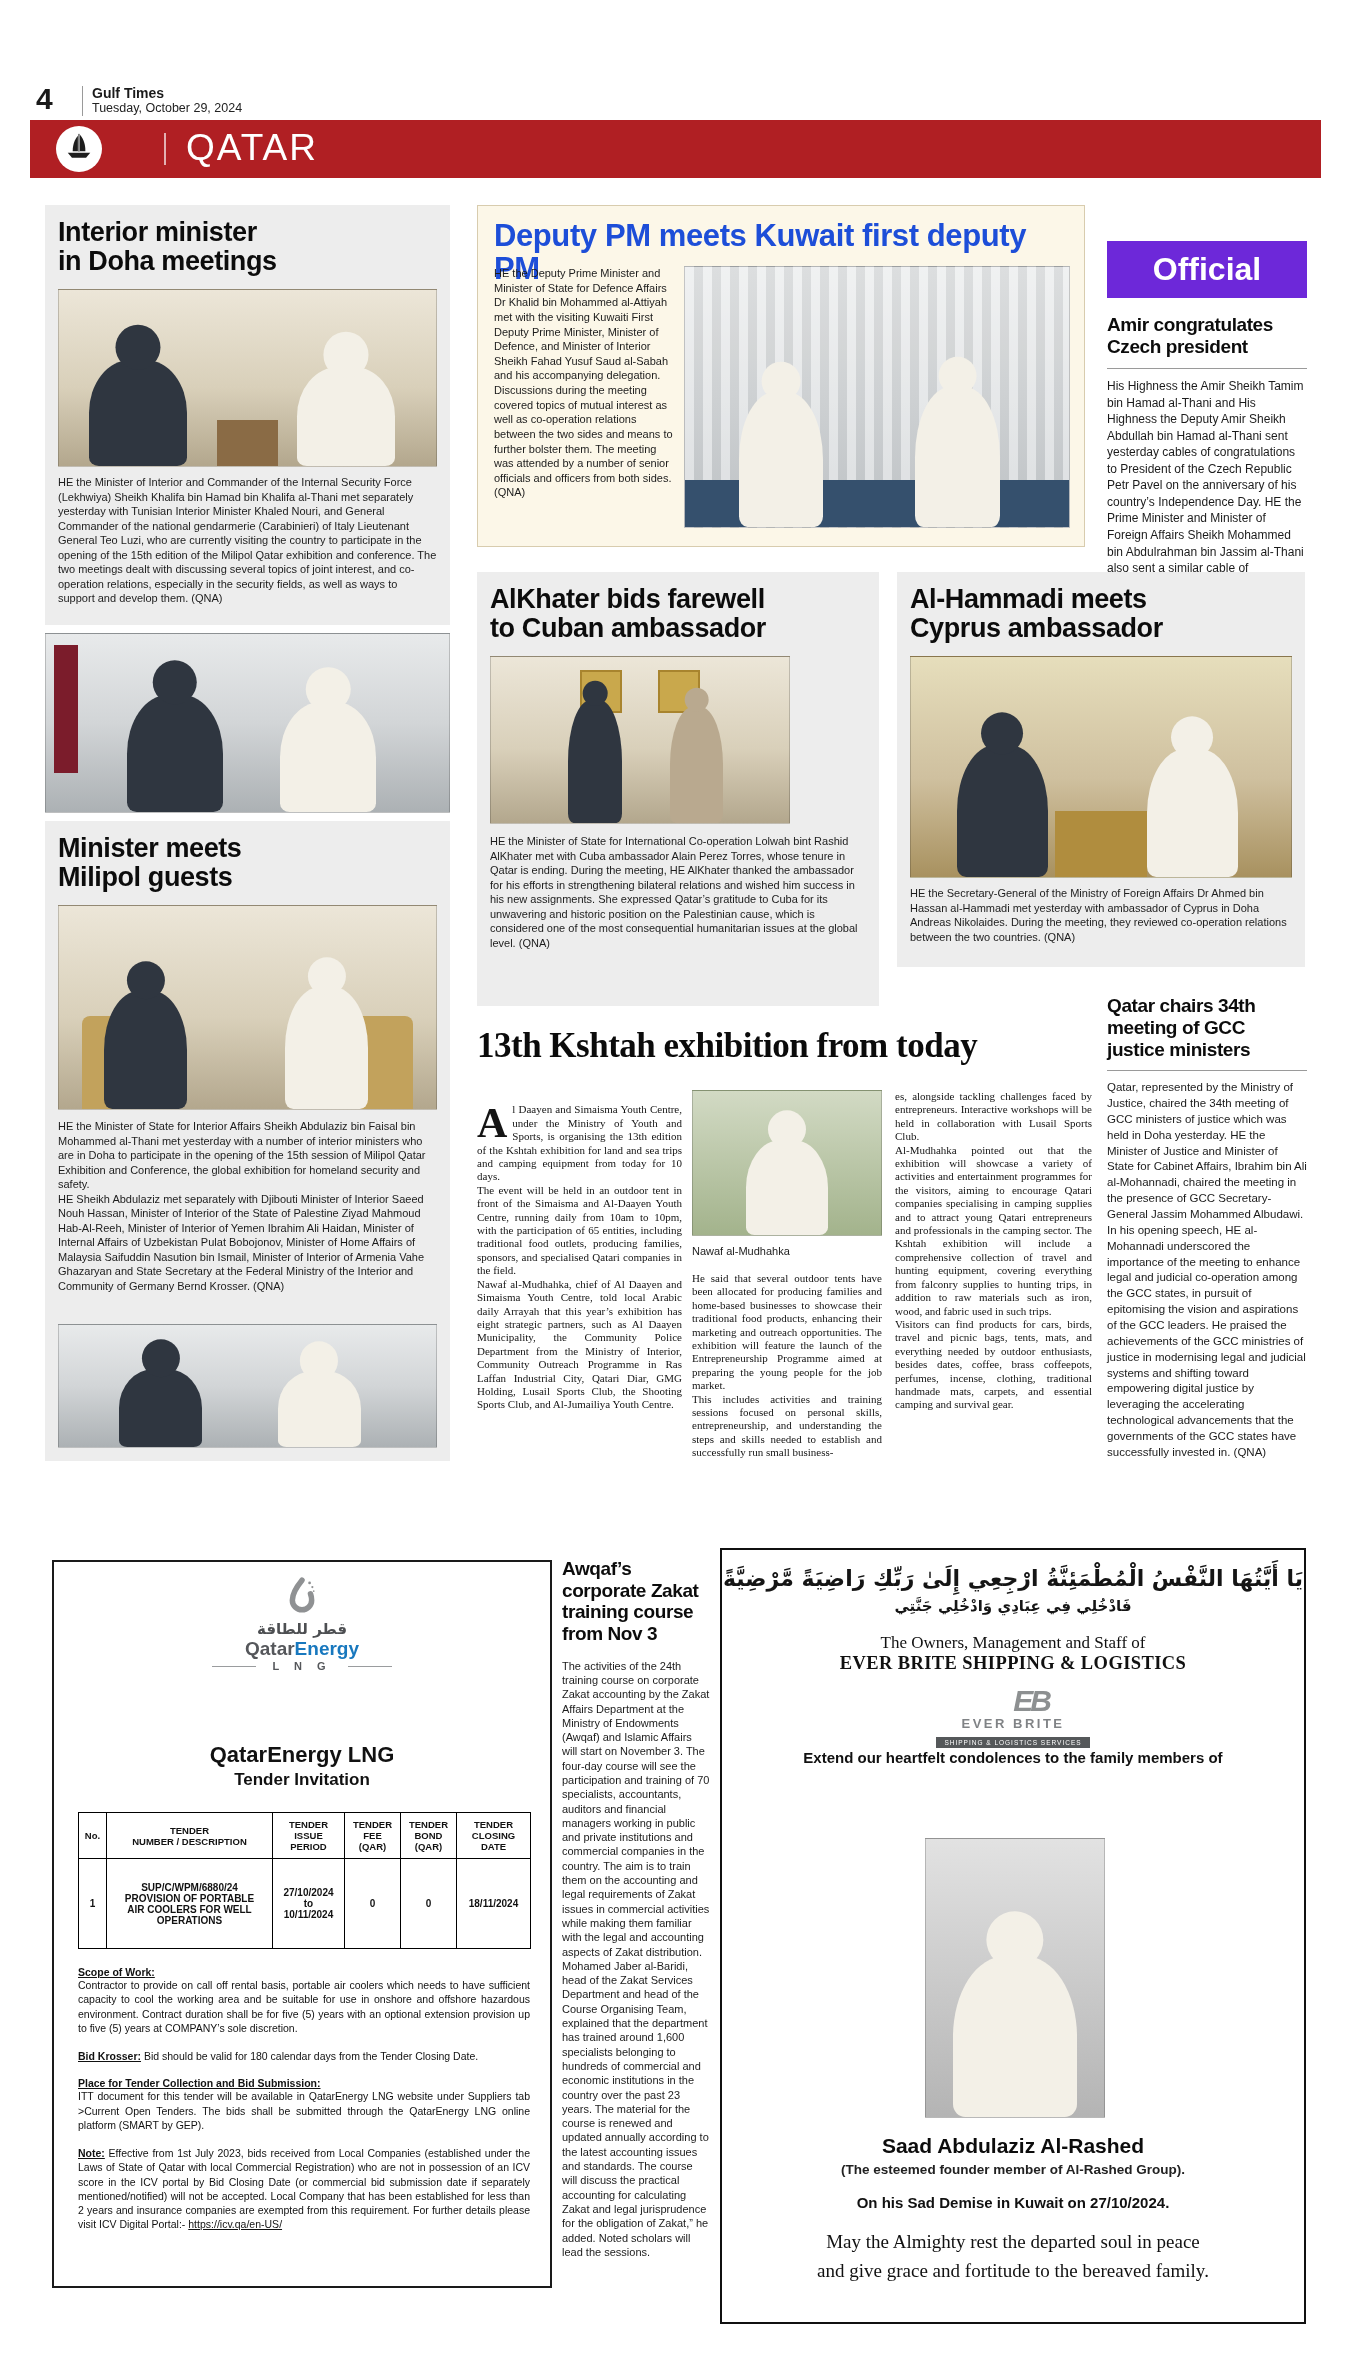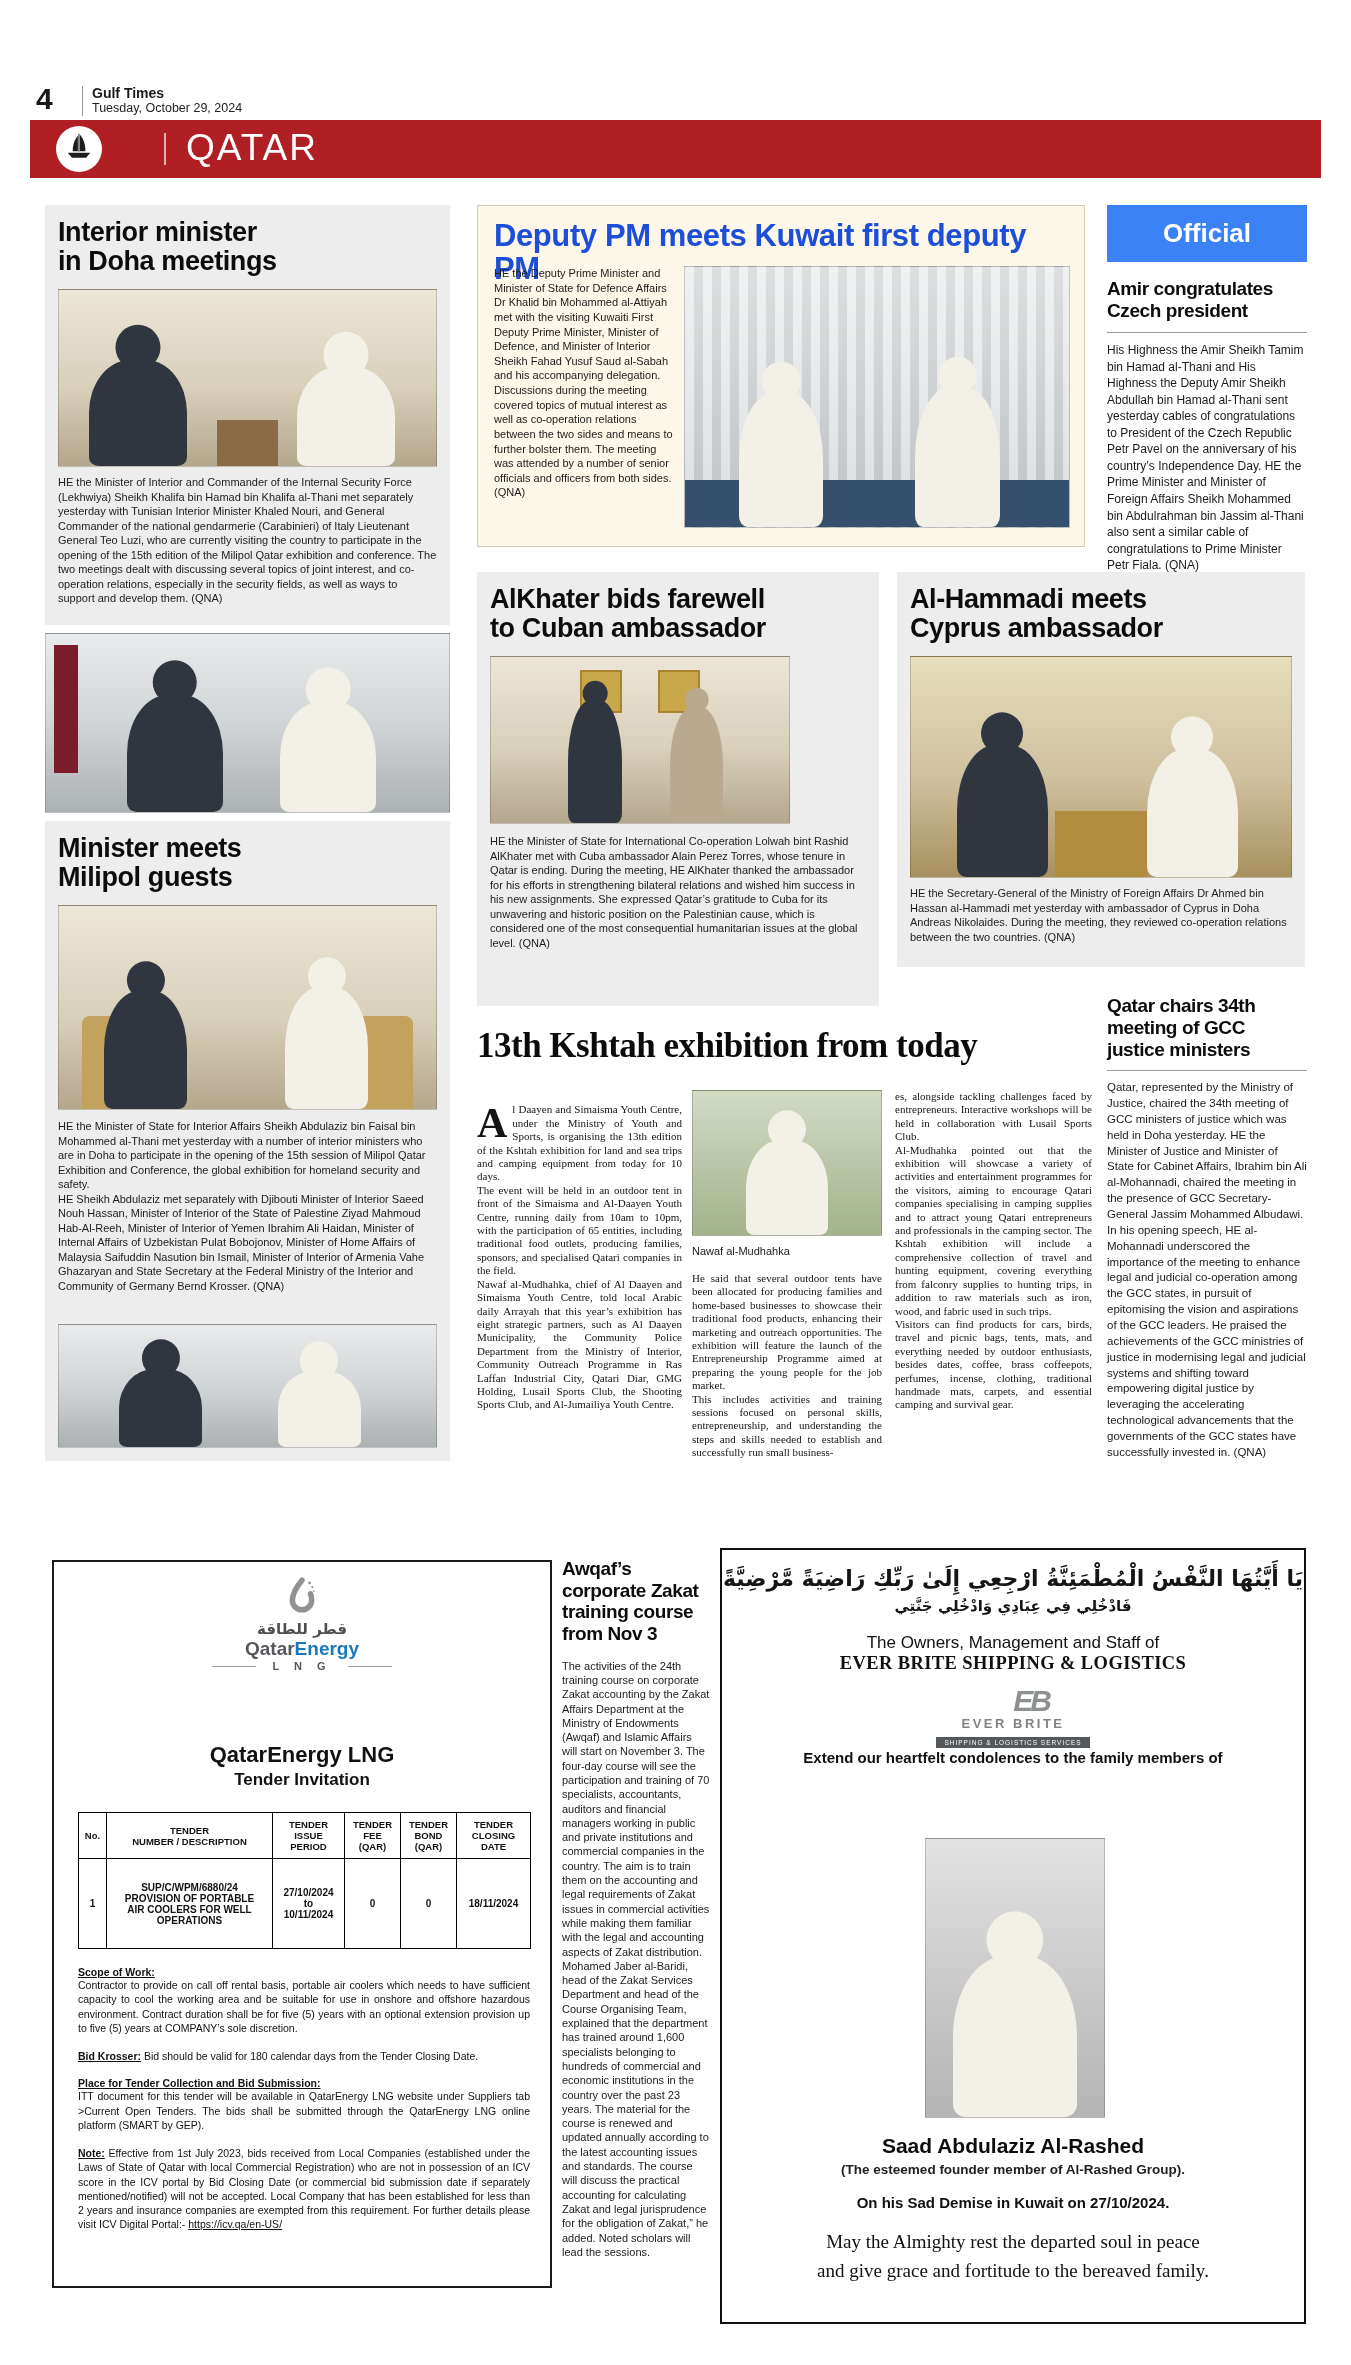--- a/index.html
+++ b/index.html
@@ -26,22 +26,22 @@
   .hl19{font-size:19px;line-height:1.16;}
   .caption{font-size:11px;line-height:1.32;color:#1c1c1c;white-space:pre-line;}
   .sbody{font-size:11px;line-height:1.33;color:#1c1c1c;white-space:pre-line;}
   .colbody{font-size:12px;line-height:1.38;color:#1b1b1b;white-space:pre-line;}
   .hrule{border-top:1px solid #9a9a9a;height:0;}
   .serif-head{font-family:"Liberation Serif",serif;font-size:35px;font-weight:700;color:#0b0b0b;letter-spacing:-0.5px;}
   .serif-col{font-family:"Liberation Serif",serif;font-size:11px;line-height:1.22;text-align:justify;
         color:#141414;white-space:pre-line;}
   .dropcap{float:left;font-family:"Liberation Serif",serif;font-weight:700;font-size:42px;line-height:.82;
         padding:3px 5px 0 0;}
-  .badge{background:#3b82f6;color:#fff;display:flex;align-items:center;justify-content:center;
-        font-size:26px;font-weight:700;}
+  .badge{background:#6d28d9;color:#fff;display:flex;align-items:center;justify-content:center;
+        font-size:32px;font-weight:700;margin-top:36px;}
   
   .photo{position:absolute;overflow:hidden;border:1px solid rgba(0,0,0,.18);box-sizing:border-box;}
   .ph-warm{background:linear-gradient(180deg,#ece6d8 0%,#d9d0ba 55%,#b3a78d 100%);}
   .ph-cool{background:linear-gradient(180deg,#e8eaeb 0%,#d2d5d7 50%,#acb1b4 100%);}
   .ph-gold{background:linear-gradient(180deg,#e6debc 0%,#cfc09f 55%,#a8915f 100%);}
   .ph-green{background:linear-gradient(180deg,#d2dac4 0%,#a3b38c 100%);}
   .ph-gray{background:linear-gradient(180deg,#e2e2e2 0%,#b4b4b4 100%);}
   .curtain{background-image:repeating-linear-gradient(90deg,rgba(255,255,255,.35) 0 9px,rgba(0,0,0,.05) 9px 18px),
         linear-gradient(180deg,#e8eaeb,#c9cdd0);}
   .fig{position:absolute;bottom:0;border-radius:42% 42% 10% 10% / 50% 50% 8% 8%;}
@@ -66,21 +66,21 @@
   .qe-arabic{font-family:"DejaVu Sans",sans-serif;font-size:15px;font-weight:700;color:#4d4f52;text-align:center;}
   .qe-name{font-size:19px;font-weight:700;text-align:center;}
   .qe-name .g{color:#55575b;} .qe-name .b{color:#1878be;}
   .qe-lng{display:flex;align-items:center;justify-content:center;gap:16px;}
   .qe-lng .bar{height:1px;background:#9a9c9e;width:44px;}
   .qe-lng .t{font-size:11px;letter-spacing:6px;color:#55575b;font-weight:700;}
   
   .cond{border:2.5px solid #101010;box-sizing:border-box;background:#fff;text-align:center;}
   .arb1{font-family:"DejaVu Sans",sans-serif;font-size:22px;font-weight:700;color:#151515;direction:rtl;}
   .arb2{font-family:"DejaVu Sans",sans-serif;font-size:15px;font-weight:700;color:#151515;direction:rtl;}
-  .serifline{font-family:Liberation Sans, sans-serif;font-size:17px;color:#111;}
+  .serifline{font-family:Liberation Serif, serif;font-size:17px;color:#111;}
   .companyline{font-family:"Liberation Serif",serif;font-size:18.5px;font-weight:700;color:#111;letter-spacing:.4px;}
   .eb-mark{font-size:30px;font-weight:800;font-style:italic;color:#8d9091;letter-spacing:-3px;line-height:1;padding-left:36px;}
   .eb-name{font-size:13px;font-weight:800;color:#808386;letter-spacing:2.5px;}
   .eb-tag{display:inline-block;background:#55585a;color:#fff;font-size:6.5px;letter-spacing:1px;
         padding:2px 8px;margin-top:2px;}
   .condline{font-size:15px;font-weight:600;color:#111;}
   .dname{font-size:21px;font-weight:700;color:#0c0c0c;}
   .dsub{font-size:13.5px;font-weight:600;color:#222;}
   .ddem{font-size:15px;font-weight:700;color:#111;}
   .prayer{font-family:"Liberation Serif",serif;font-size:19px;color:#111;line-height:1.5;white-space:pre-line;}

